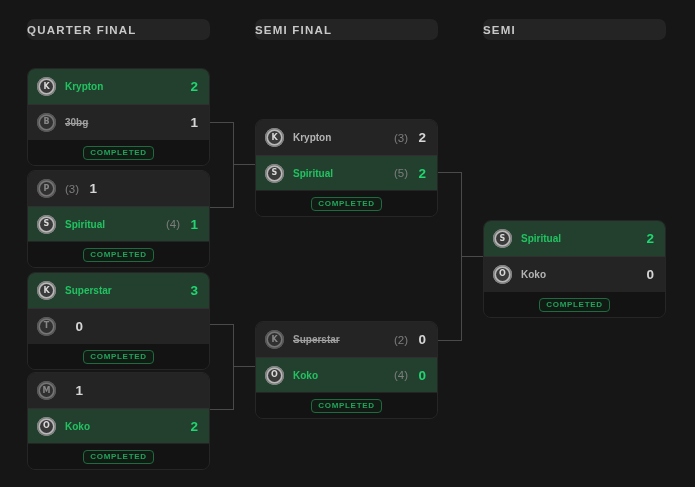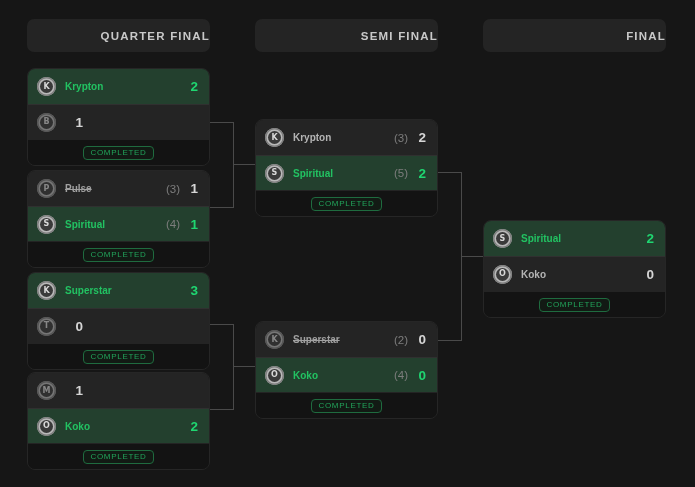--- a/index.html
+++ b/index.html
@@ -19,26 +19,26 @@
   #bracket-root {
     position: relative;
     width: 695px;
     height: 487px;
     background: #161616;
   }
 
   
   .round-header {
     position: absolute;
-    height: 33px;
+    height: 21px;
     border-radius: 7px;
     background: #242424;
     display: flex;
     align-items: center;
-    justify-content: flex-end;
+    justify-content: flex-start;
     color: #c9c9c9;
     font-size: 11.5px;
     font-weight: bold;
     letter-spacing: 1.2px;
   }
   .rh-0 { left: 27px;  top: 19px; width: 183px; }
   .rh-1 { left: 255px; top: 19px; width: 183px; }
   .rh-2 { left: 483px; top: 19px; width: 183px; }
 
   
@@ -139,21 +139,21 @@
   .card-footer {
     height: 25px;
     background: #131313;
     display: flex;
     align-items: center;
     justify-content: center;
     border-top: 1px solid #242424;
   }
   .status-badge {
     font-size: 8px;
-    font-weight: normal;
+    font-weight: bold;
     letter-spacing: 0.7px;
     color: #22a35a;
     border: 1px solid #1f6b3f;
     border-radius: 4px;
     padding: 2px 6px 2px 6px;
     line-height: 1;
     background: #121a14;
   }
 
   
@@ -169,21 +169,21 @@
 
 <div id="bracket-root">
 
   <div class="round-header rh-0">
     <span>QUARTER FINAL</span>
   </div>
   <div class="round-header rh-1">
     <span>SEMI FINAL</span>
   </div>
   <div class="round-header rh-2">
-    <span>FINAL</span>
+    <span>SEMI</span>
   </div>
 
   <div class="conn h" style="left:210px; top:122px; width:24px;"></div>
   <div class="conn h" style="left:210px; top:207px; width:24px;"></div>
   <div class="conn v" style="left:233px; top:122px; height:86px;"></div>
   <div class="conn h" style="left:233px; top:164px; width:22px;"></div>
 
   <div class="conn h" style="left:210px; top:324px; width:24px;"></div>
   <div class="conn h" style="left:210px; top:409px; width:24px;"></div>
   <div class="conn v" style="left:233px; top:324px; height:86px;"></div>
@@ -200,34 +200,34 @@
           <span class="glyph">K</span>
         </span>
       <span class="team-name">Krypton</span>
       <span class="team-seed"></span>
       <span class="team-score">2</span>
     </div>
     <div class="team-row loser dim">
       <span class="team-logo">
           <span class="glyph">B</span>
         </span>
+      <span class="team-name">30bg</span>
       <span class="team-seed"></span>
       <span class="team-score">1</span>
     </div>
     <div class="card-footer">
       <span class="status-badge">COMPLETED</span>
     </div>
   </div>
 
   <div class="match-card" style="left:27px; top:170px;">
     <div class="team-row loser dim">
       <span class="team-logo">
           <span class="glyph">P</span>
         </span>
-      <span class="team-name">Pulse</span>
       <span class="team-seed">(3)</span>
       <span class="team-score">1</span>
     </div>
     <div class="team-row winner">
       <span class="team-logo">
           <span class="glyph">S</span>
         </span>
       <span class="team-name">Spiritual</span>
       <span class="team-seed">(4)</span>
       <span class="team-score">1</span>

